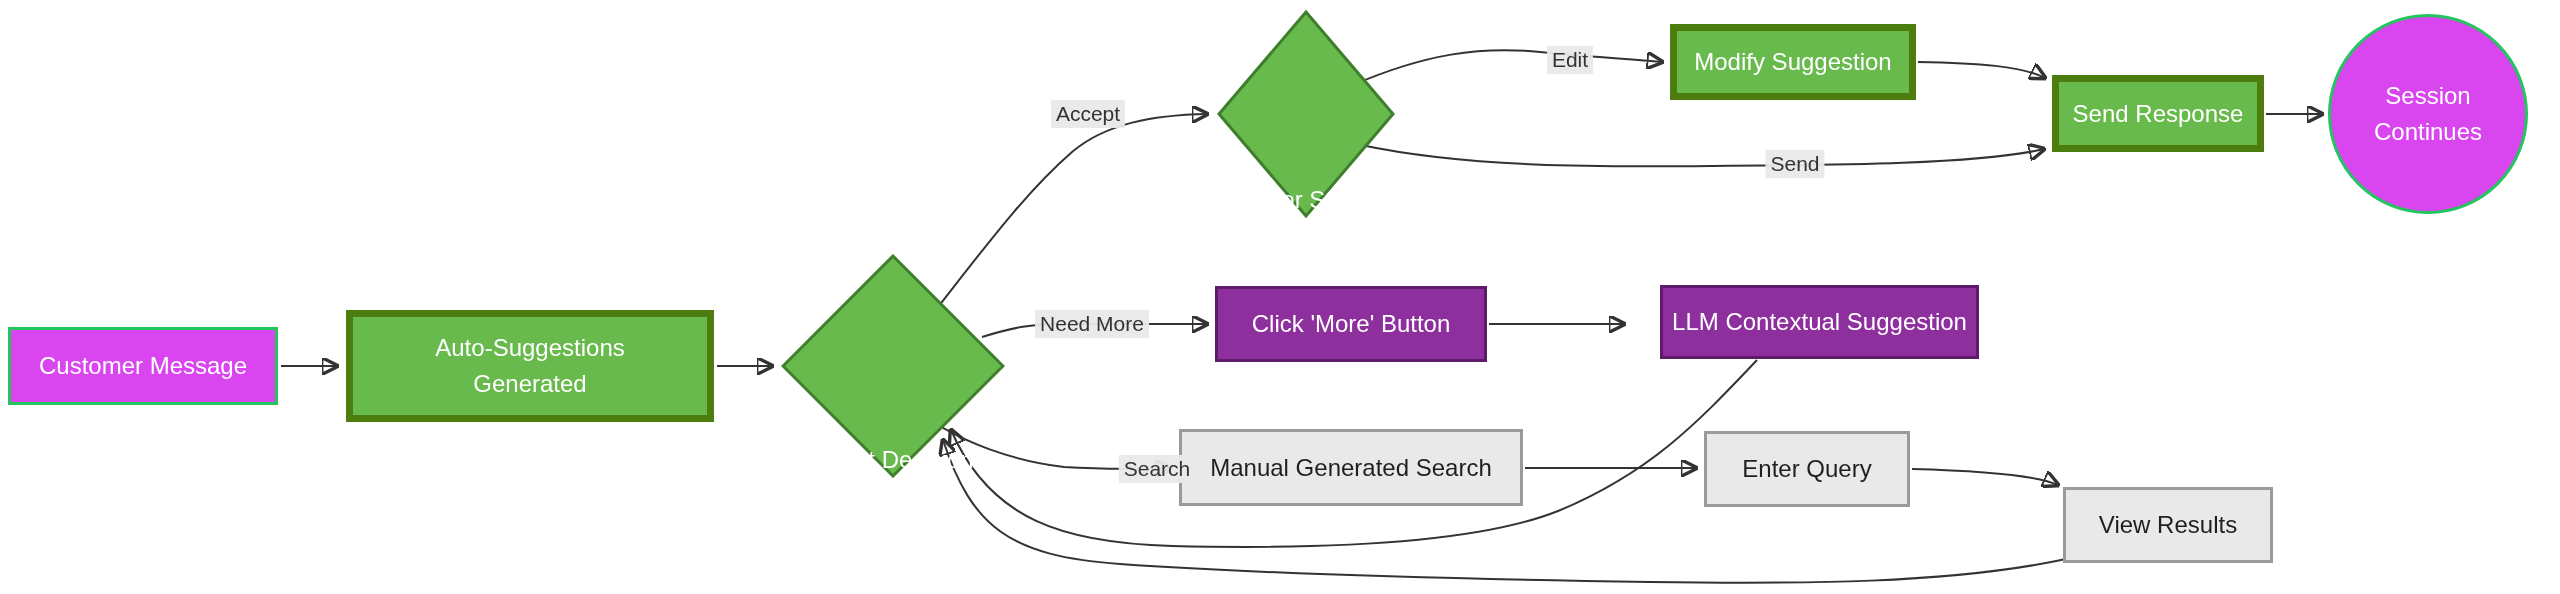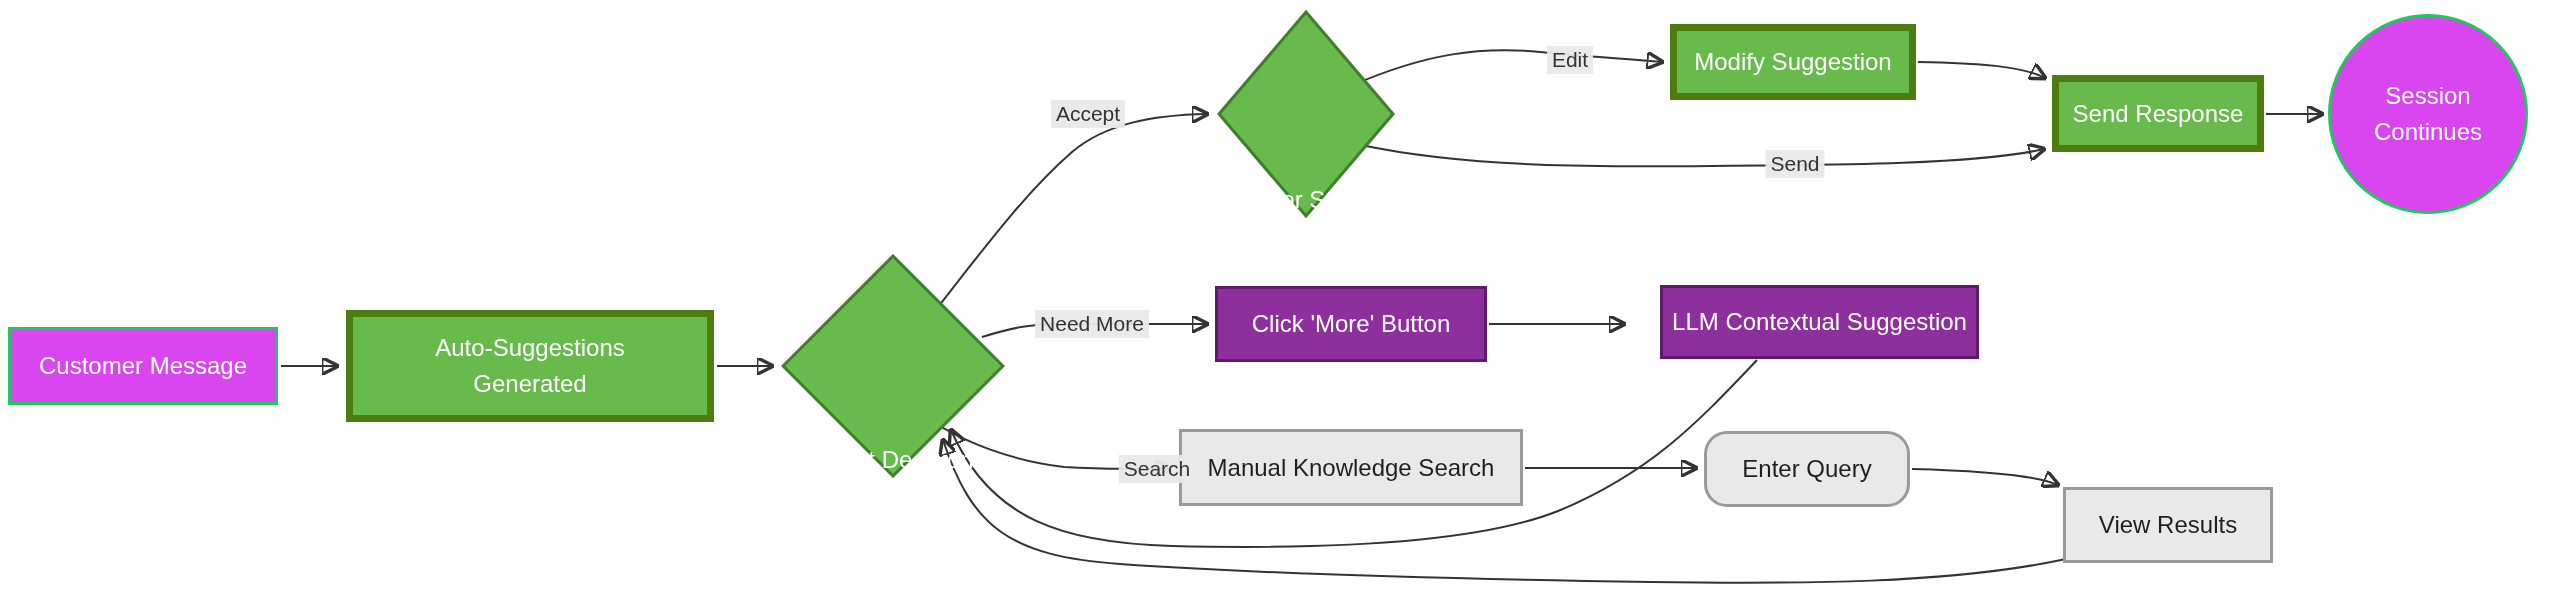--- a/index.html
+++ b/index.html
@@ -78,23 +78,23 @@
   <div class="node rect green" style="left:1670px;top:24px;width:246px;height:76px;">Modify Suggestion</div>
 
   <div class="node rect green" style="left:2052px;top:75px;width:212px;height:77px;">Send Response</div>
 
   <div class="node circle blue" style="left:2328px;top:14px;width:200px;height:200px;">Session Continues</div>
 
   <div class="node rect purple" style="left:1215px;top:286px;width:272px;height:76px;">Click 'More' Button</div>
 
   <div class="node rect purple" style="left:1632px;top:285px;width:319px;height:74px;margin-left:28px;">LLM Contextual Suggestion</div>
 
-  <div class="node rect gray" style="left:1179px;top:429px;width:344px;height:77px;">Manual Knowledge Search</div>
+  <div class="node rect gray" style="left:1179px;top:429px;width:344px;height:77px;">Manual Generated Search</div>
 
-  <div class="node rect gray" style="left:1704px;top:431px;width:206px;height:76px;border-radius:23px;">Enter Query</div>
+  <div class="node rect gray" style="left:1704px;top:431px;width:206px;height:76px;">Enter Query</div>
 
   <div class="node rect gray" style="left:2063px;top:487px;width:210px;height:76px;">View Results</div>
 
   <div class="edge-label" style="left:1088px;top:114px;">Accept</div>
 
   <div class="edge-label" style="left:1570px;top:60px;">Edit</div>
 
   <div class="edge-label" style="left:1795px;top:164px;">Send</div>
 
   <div class="edge-label" style="left:1092px;top:324px;">Need More</div>

